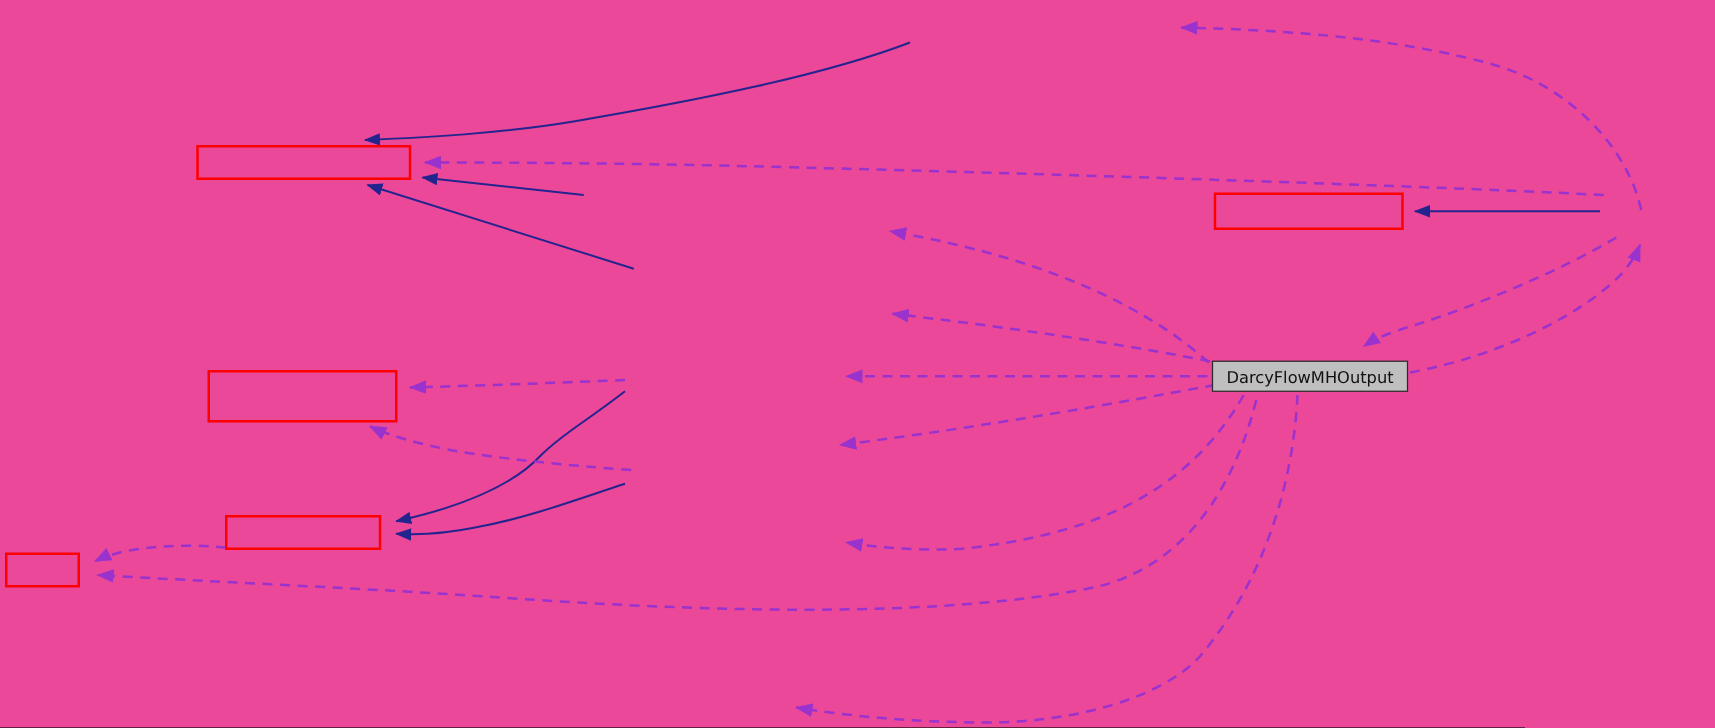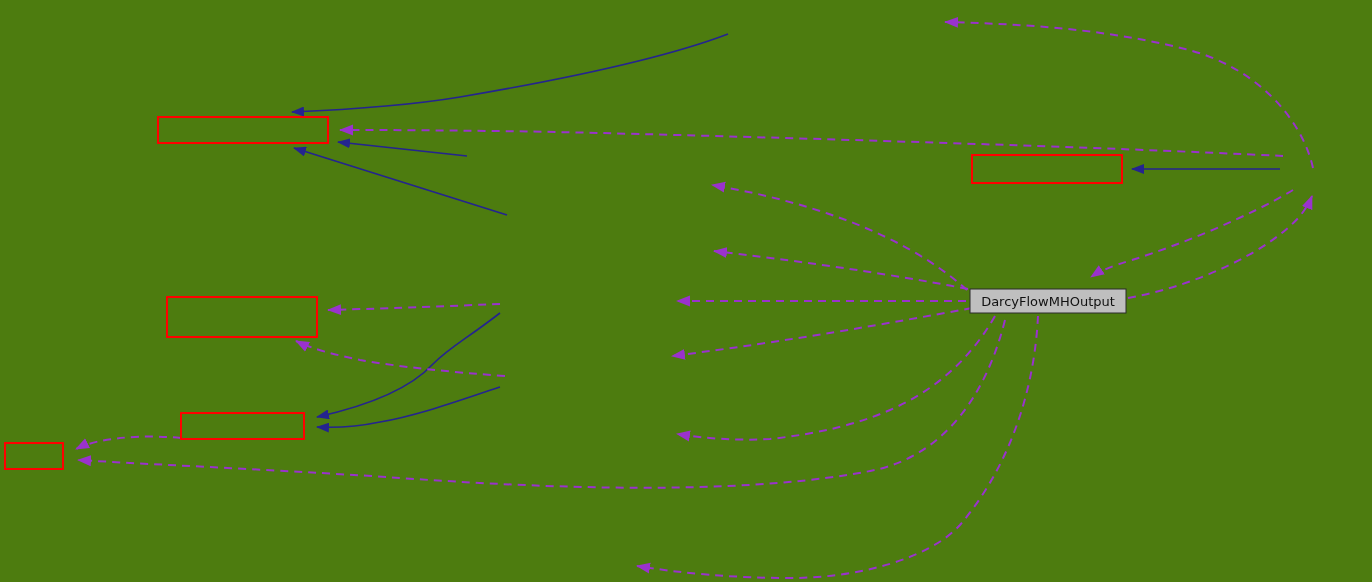--- a/index.html
+++ b/index.html
@@ -3,21 +3,21 @@
 <meta charset="utf-8">
 <style>
   html,body{margin:0;padding:0;background:#000;}
   .stage{position:relative;width:1372px;height:582px;background:#000;overflow:hidden;}
   svg{display:block;}
   .main-node-label{font-family:"DejaVu Sans","Liberation Sans",sans-serif;font-size:13px;}
 </style>
 </head>
 <body>
 
-<div class="stage" style="background: #4d7c0f;">
+<div class="stage" style="background: #ec4899;">
   <svg id="graph-svg" width="1372" height="582" viewBox="0 0 1372 582">
     <defs>
       <marker id="arrow-inherit" markerWidth="14" markerHeight="10" refX="12" refY="5" orient="auto" markerUnits="userSpaceOnUse">
         <path id="arrow-inherit-shape" d="M0,0 L13,5 L0,10 z" fill="#24248f"></path>
       </marker>
       <marker id="arrow-usage" markerWidth="16" markerHeight="12" refX="13" refY="6" orient="auto" markerUnits="userSpaceOnUse">
         <path id="arrow-usage-shape" d="M0,0.5 L14,6 L0,11.5 z" fill="#9a32cd"></path>
       </marker>
     </defs>
 

